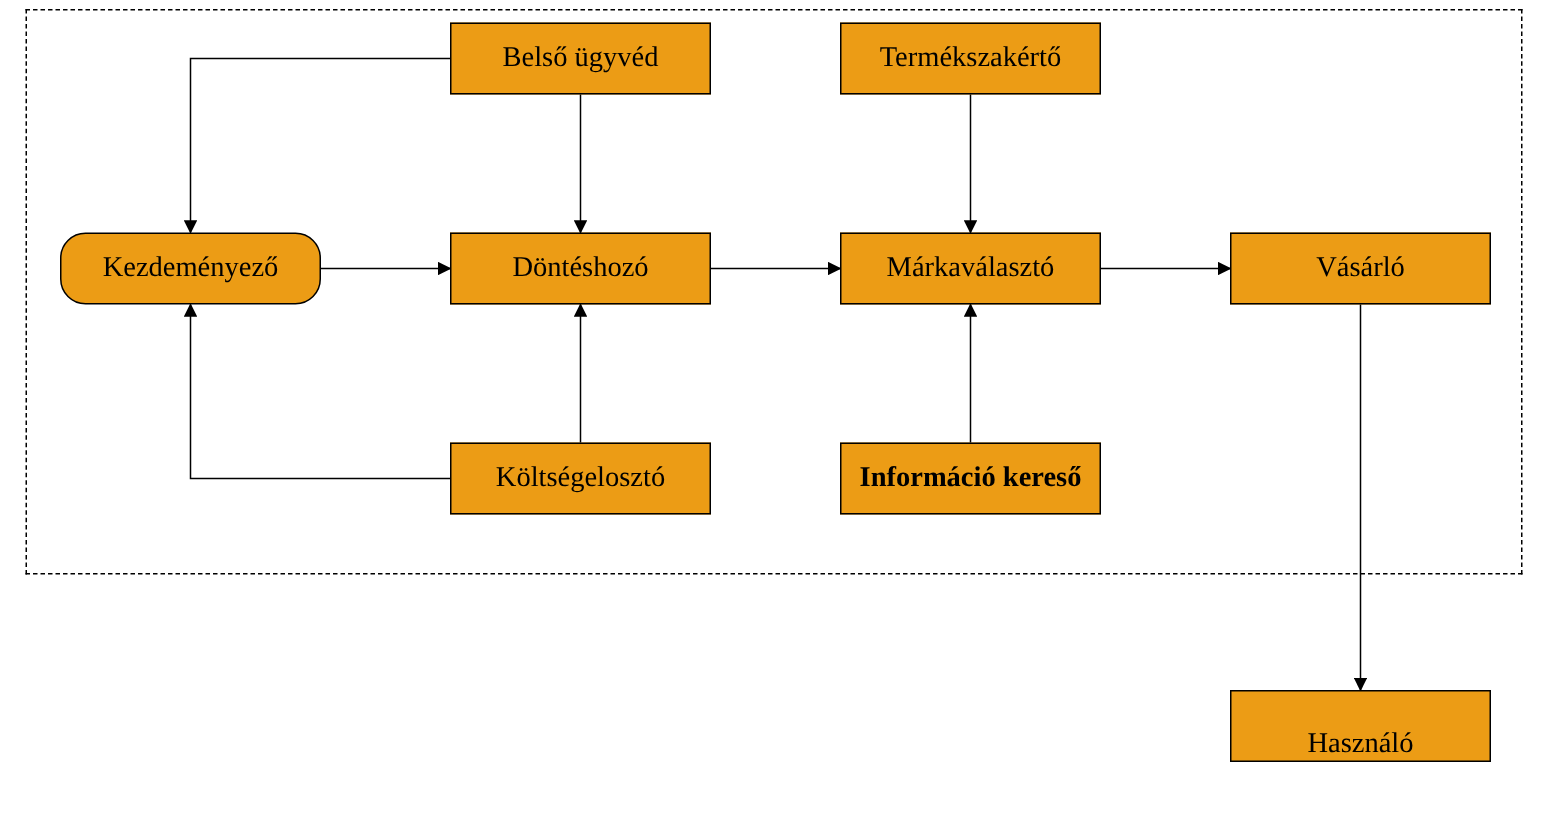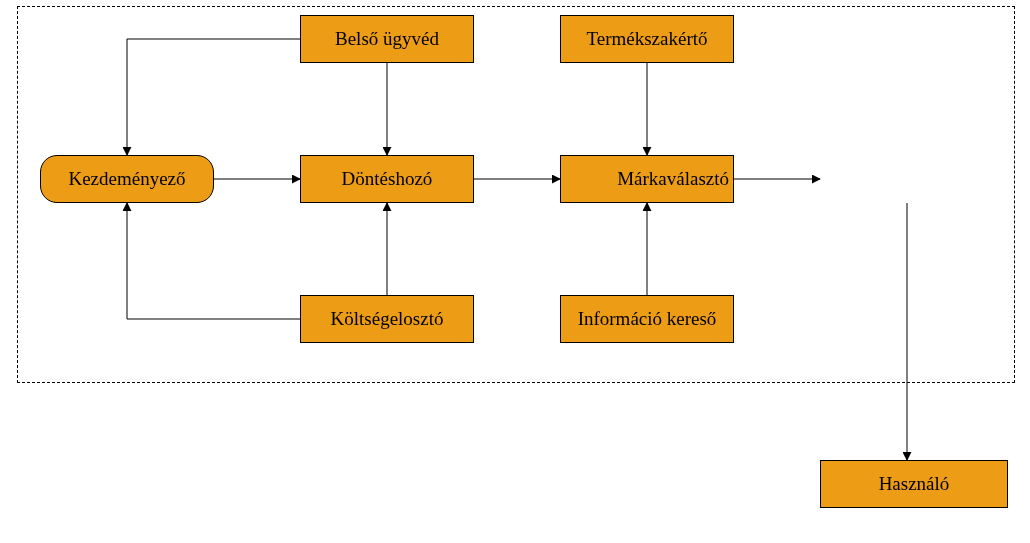--- a/index.html
+++ b/index.html
@@ -54,32 +54,35 @@
   <div class="node" style="left:560px; top:15px; width:174px; height:48px;">
     <span>Termékszakértő</span>
   </div>
 
   <div class="node" style="left:40px; top:155px; width:174px; height:48px;border-radius:17px;">
     <span>Kezdeményező</span>
   </div>
   <div class="node" style="left:300px; top:155px; width:174px; height:48px;text-align:center;">
     <span>Döntéshozó</span>
   </div>
-  <div class="node" style="left:560px; top:155px; width:174px; height:48px;justify-content:flex-end;">
+  <div class="node" style="left:560px; top:155px; width:174px; height:48px;">
     <span>Márkaválasztó</span>
+  </div>
+  <div class="node" style="left:820px; top:155px; width:174px; height:48px;">
+    <span>Vásárló</span>
   </div>
 
   <div class="node" style="left:300px; top:295px; width:174px; height:48px;">
     <span>Költségelosztó</span>
   </div>
-  <div class="node" style="left:560px; top:295px; width:174px; height:48px;">
+  <div class="node" style="left:560px; top:295px; width:174px; height:48px;font-weight:bold;">
     <span>Információ kereső</span>
   </div>
 
-  <div class="node" style="left:820px; top:460px; width:188px; height:48px;">
+  <div class="node" style="left:820px; top:460px; width:174px; height:48px;align-items:flex-end;">
     <span>Használó</span>
   </div>
 
   <svg class="edges" viewBox="0 0 1030 543">
     <defs>
       <marker id="arrow" viewBox="0 0 10 10" refX="9" refY="5" markerWidth="9" markerHeight="9" orient="auto-start-reverse">
         <path d="M 0 0 L 10 5 L 0 10 z" fill="#000"></path>
       </marker>
     </defs>
     <g stroke="#000" stroke-width="1" fill="none">

